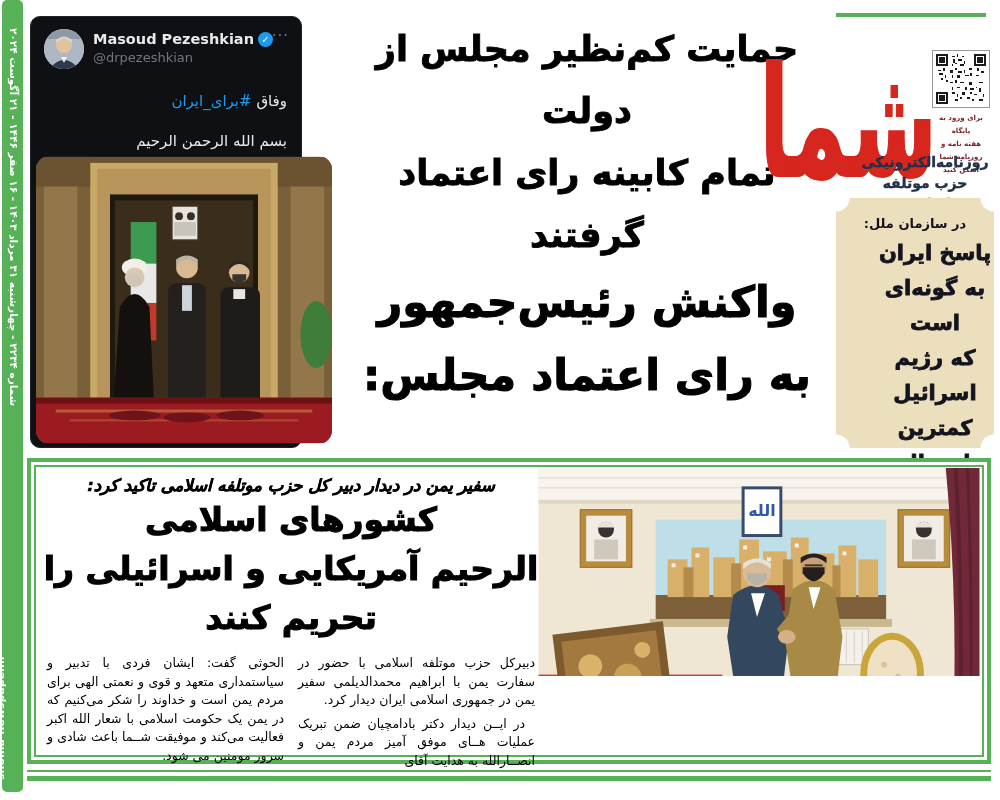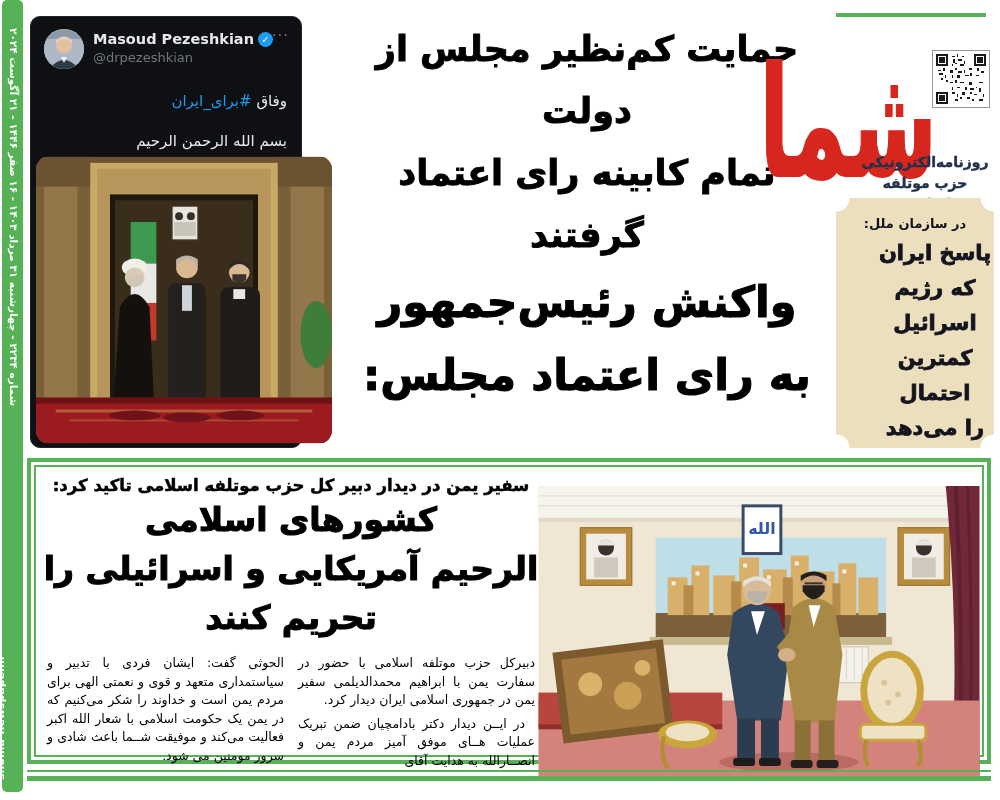--- a/index.html
+++ b/index.html
@@ -54,24 +54,24 @@
       radial-gradient(circle at 100% 0,    rgba(0,0,0,0) 13px, #ebdfbd 14px) top right   / 50% 51% no-repeat,
       radial-gradient(circle at 0 100%,    rgba(0,0,0,0) 13px, #ebdfbd 14px) bottom left / 51% 50% no-repeat,
       radial-gradient(circle at 100% 100%, rgba(0,0,0,0) 13px, #ebdfbd 14px) bottom right/ 50% 50% no-repeat;
     padding-top:14px; color:#14141f; }
   .side-kicker { font-size:13px; font-weight:bold; line-height:24px; }
   .side-line { font-size:21px; font-weight:bold; line-height:35px;padding-left:40px; -webkit-text-stroke:0.8px #14141f; }
 
   
   .bottom-box { position:absolute; left:27px; top:458px; width:964px; height:306px; background:#fff;
                 border:4px solid #57b257; box-shadow: inset 0 0 0 3px #fff, inset 0 0 0 5px #57b257; }
-  .bb-photo { position:absolute; right:6px; top:24px; width:444px; height:290px; overflow:hidden; }
+  .bb-photo { position:absolute; right:6px; top:6px; width:444px; height:208px; overflow:hidden; }
   .bb-photo svg { display:block; }
   .bb-text { position:absolute; left:10px; top:8px; width:500px; direction:rtl; color:#000; }
-  .bb-kicker { text-align:center; font-size:16.5px; font-weight:bold; margin-top:6px; -webkit-text-stroke:0.5px #000; }
+  .bb-kicker { text-align:center; font-size:16.5px; font-weight:bold; margin-top:6px;font-style:italic; -webkit-text-stroke:0.5px #000; }
   .bb-h { text-align:center; font-size:33px; font-weight:bold; line-height:49px; -webkit-text-stroke:1.1px #000; }
   .bb-body { display:flex; gap:14px; margin-top:12px; padding:0 6px; font-size:12.5px; line-height:18.5px; text-align:justify; }
   .bb-col { flex:1; }
   .bb-col p + p { margin-top:5px; text-indent:10px; }
   .stripe { position:absolute; left:27px; width:964px; background:#57b257; }
   .stripe-1 { top:770px; height:2px; }
   .stripe-2 { top:776px; height:5px; }
 </style>
 </head>
 <body>
@@ -216,29 +216,35 @@
           <rect x="22" y="23" width="2" height="1"></rect>
             <rect x="27" y="23" width="1" height="2"></rect>
             <rect x="11" y="26" width="2" height="1"></rect>
           <rect x="14" y="25" width="1" height="1"></rect>
             <rect x="18" y="25" width="2" height="1"></rect>
             <rect x="21" y="26" width="1" height="1"></rect>
           <rect x="25" y="26" width="2" height="1"></rect>
         </g>
       </svg>
     </div>
+    <div class="qr-cap">
+      <div>برای ورود به پایگاه</div>
+      <div>هفته نامه و روزنامه شما</div>
+      <div>اسکن کنید</div>
+    </div>
   </div>
   <div class="mast-sub">
     <div>روزنامه‌الکترونیکی</div>
     <div>حزب موتلفه اسلامی</div>
   </div>
 
   <div class="side-box">
     <div class="side-kicker">در سازمان ملل:</div>
     <div class="side-line">پاسخ ایران</div>
+    <div class="side-line">به گونه‌ای است</div>
     <div class="side-line">که رژیم اسرائیل</div>
     <div class="side-line">کمترین احتمال</div>
     <div class="side-line">را می‌دهد</div>
   </div>
 
   <div class="bottom-box">
     <div class="bb-photo">
       <svg width="444" height="290" viewBox="0 0 444 292">
         <rect width="444" height="292" fill="#efe7d3"></rect>
         <rect x="0" y="0" width="444" height="34" fill="#f7f4ee"></rect>

